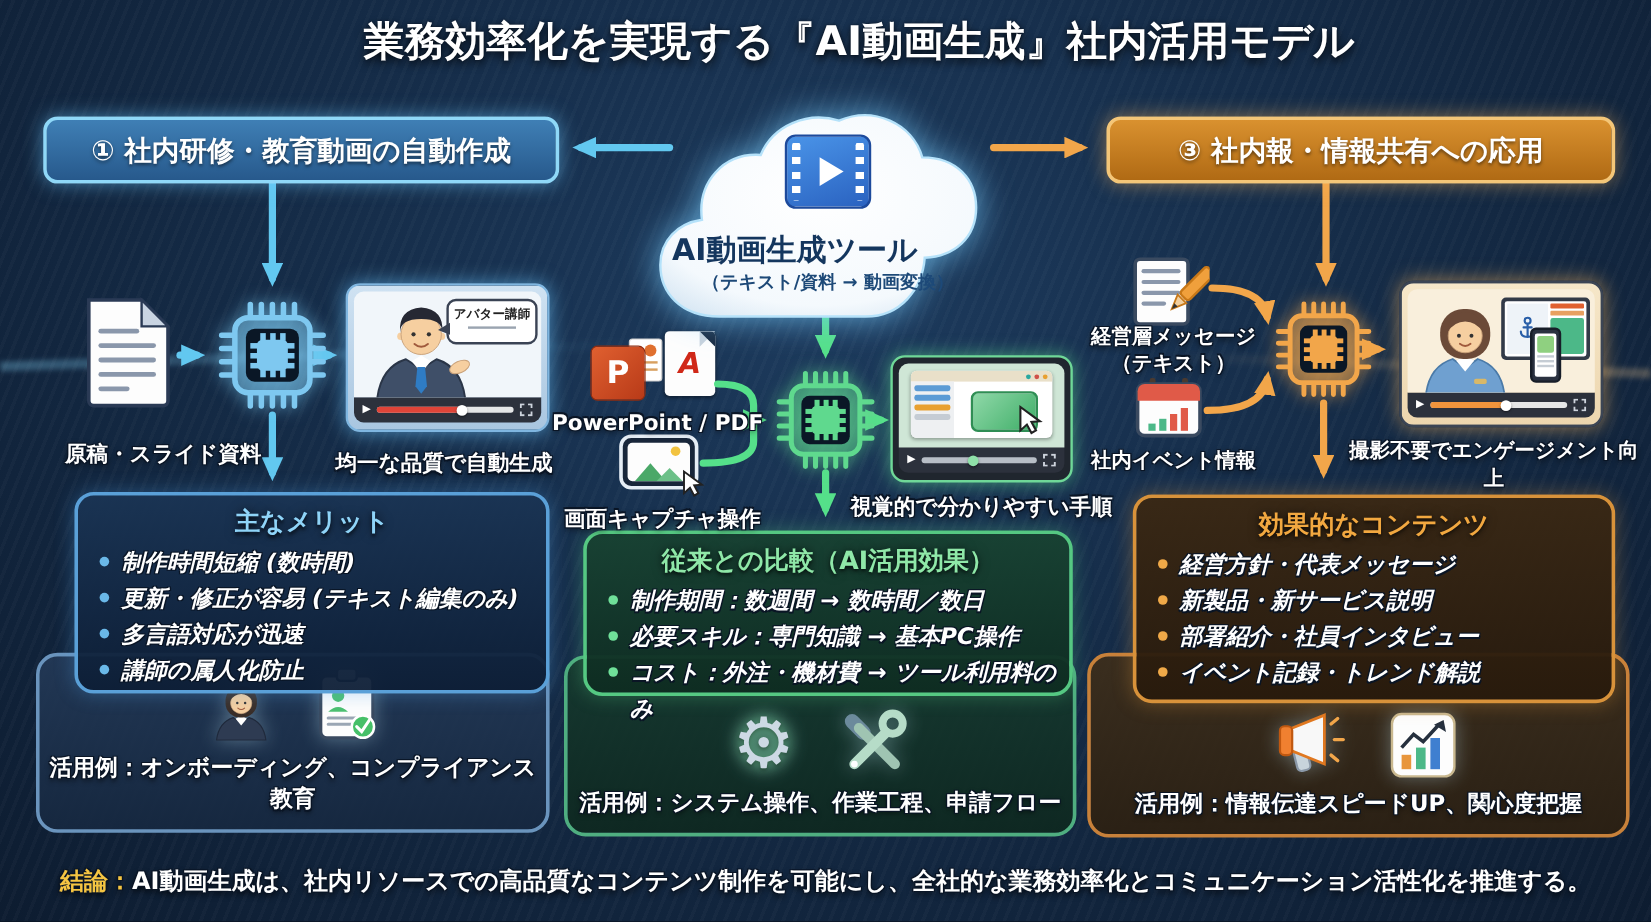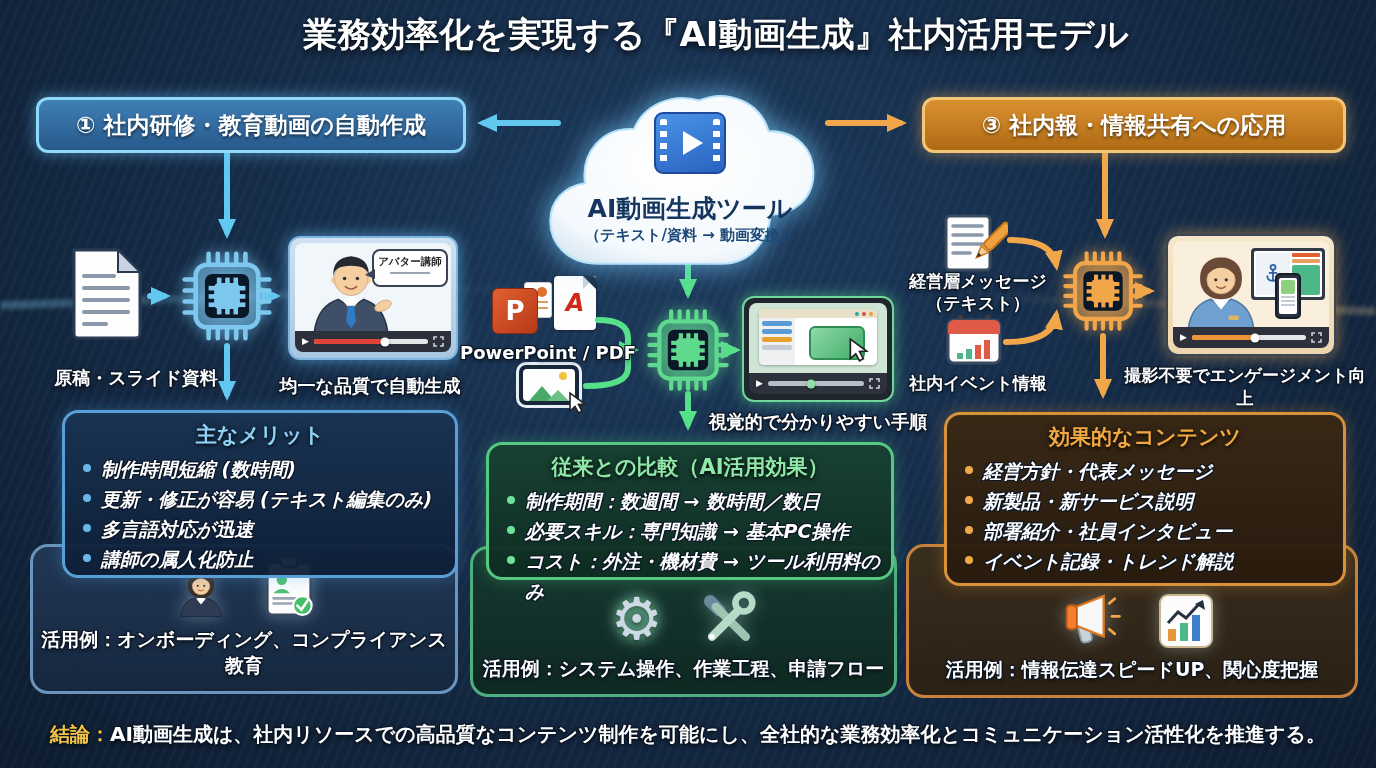--- a/index.html
+++ b/index.html
@@ -22,21 +22,21 @@
 
   .arrows{position:absolute;left:0;top:0;z-index:2;}
 
   .cloud-svg{position:absolute;left:536px;top:78px;z-index:3;filter:drop-shadow(0 0 14px rgba(120,205,255,.75));}
   .film{position:absolute;left:654px;top:112px;width:68px;height:58px;border-radius:9px;z-index:4;
     background:linear-gradient(160deg,#4a94e8,#2a62c0);border:2px solid #1d4a9c;display:flex;align-items:center;justify-content:center;}
   .film::before,.film::after{content:"";position:absolute;top:5px;bottom:5px;width:7px;border-radius:2px;
     background:repeating-linear-gradient(#fff 0 6px,rgba(255,255,255,0) 6px 12px);}
   .film::before{left:4px;} .film::after{right:4px;}
   .play-tri{width:0;height:0;border-top:12px solid transparent;border-bottom:12px solid transparent;border-left:20px solid #fff;margin-left:6px;}
-  .cloud-title{position:absolute;left:560px;top:192px;width:260px;text-align:center;font-size:25px;font-weight:800;color:#14365e;z-index:4;}
+  .cloud-title{position:absolute;left:560px;top:192px;width:260px;text-align:left;font-size:25px;font-weight:800;color:#14365e;z-index:4;}
   .cloud-sub{position:absolute;left:548px;top:226px;width:284px;text-align:center;font-size:15px;font-weight:700;color:#1d4978;z-index:4;}
 
   .abs{position:absolute;z-index:3;}
   .cap{position:absolute;z-index:4;text-align:center;font-size:18px;font-weight:800;color:#fff;
     text-shadow:-1px -1px 0 #0a1525,1px -1px 0 #0a1525,-1px 1px 0 #0a1525,1px 1px 0 #0a1525,0 2px 5px rgba(0,0,0,.7);}
   .cap.small{font-size:17px;}
 
   .chip{position:absolute;z-index:3;}
   .chip-blue{color:#7ec8f0;filter:drop-shadow(0 0 7px rgba(120,200,240,.8));}
   .chip-green{color:#5fd98e;filter:drop-shadow(0 0 7px rgba(95,217,142,.8));}
@@ -316,20 +316,21 @@
   <div class="capture">
     <div class="img">
         <div class="m1"></div>
         <div class="m2"></div>
         <div class="sun"></div>
       </div>
     <svg class="cursor-svg" style="position:absolute" width="22" height="24">
         <use href="#cursorSym"></use>
       </svg>
   </div>
+  <div class="cap" style="left:454px;top:420px;width:196px">画面キャプチャ操作</div>
 
   <svg class="chip chip-green" style="left:646px;top:308px" width="84" height="84">
       <use href="#chipSym"></use>
     </svg>
 
   <div class="vid vid-center">
     <div class="vid-screen">
       <div class="window">
         <div class="titlebar">
           <span class="dot" style="background:#2aa8a0"></span>

